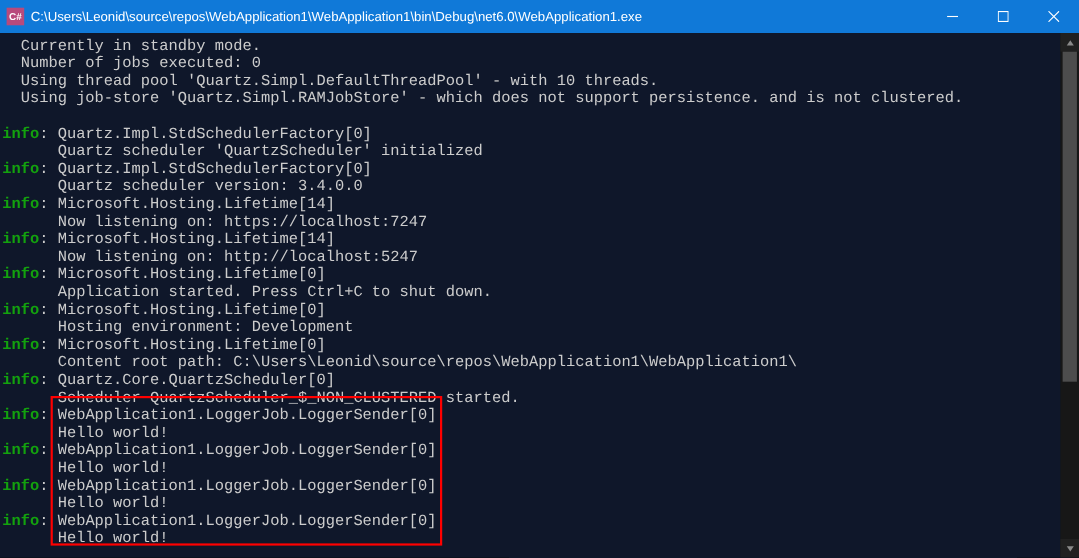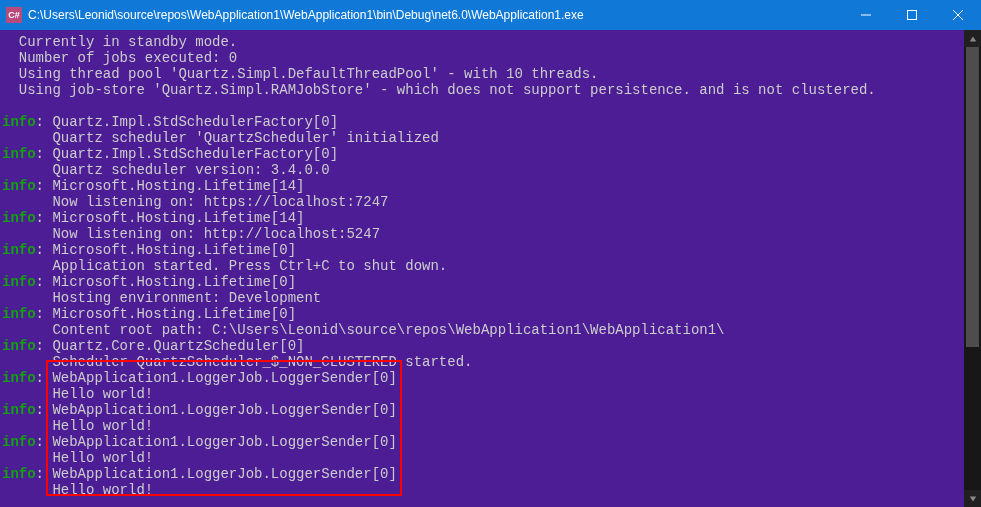--- a/index.html
+++ b/index.html
@@ -39,21 +39,21 @@
       width: 46px;
       height: 100%;
       display: flex;
       align-items: center;
       justify-content: center;
       color: #fff;
     }
     .titlebar-btn svg { width: 10px; height: 10px; }
     .terminal {
       position: relative;
-      background: #4c1d95;
+      background: #0f172a;
       color: #cccccc;
       height: calc(100% - 30px);
       width: 100%;
       overflow: hidden;
     }
     .terminal-inner {
       padding: 4px 0 4px 2px;
       line-height: 16px;
       white-space: pre;
       font-size: 14px;

